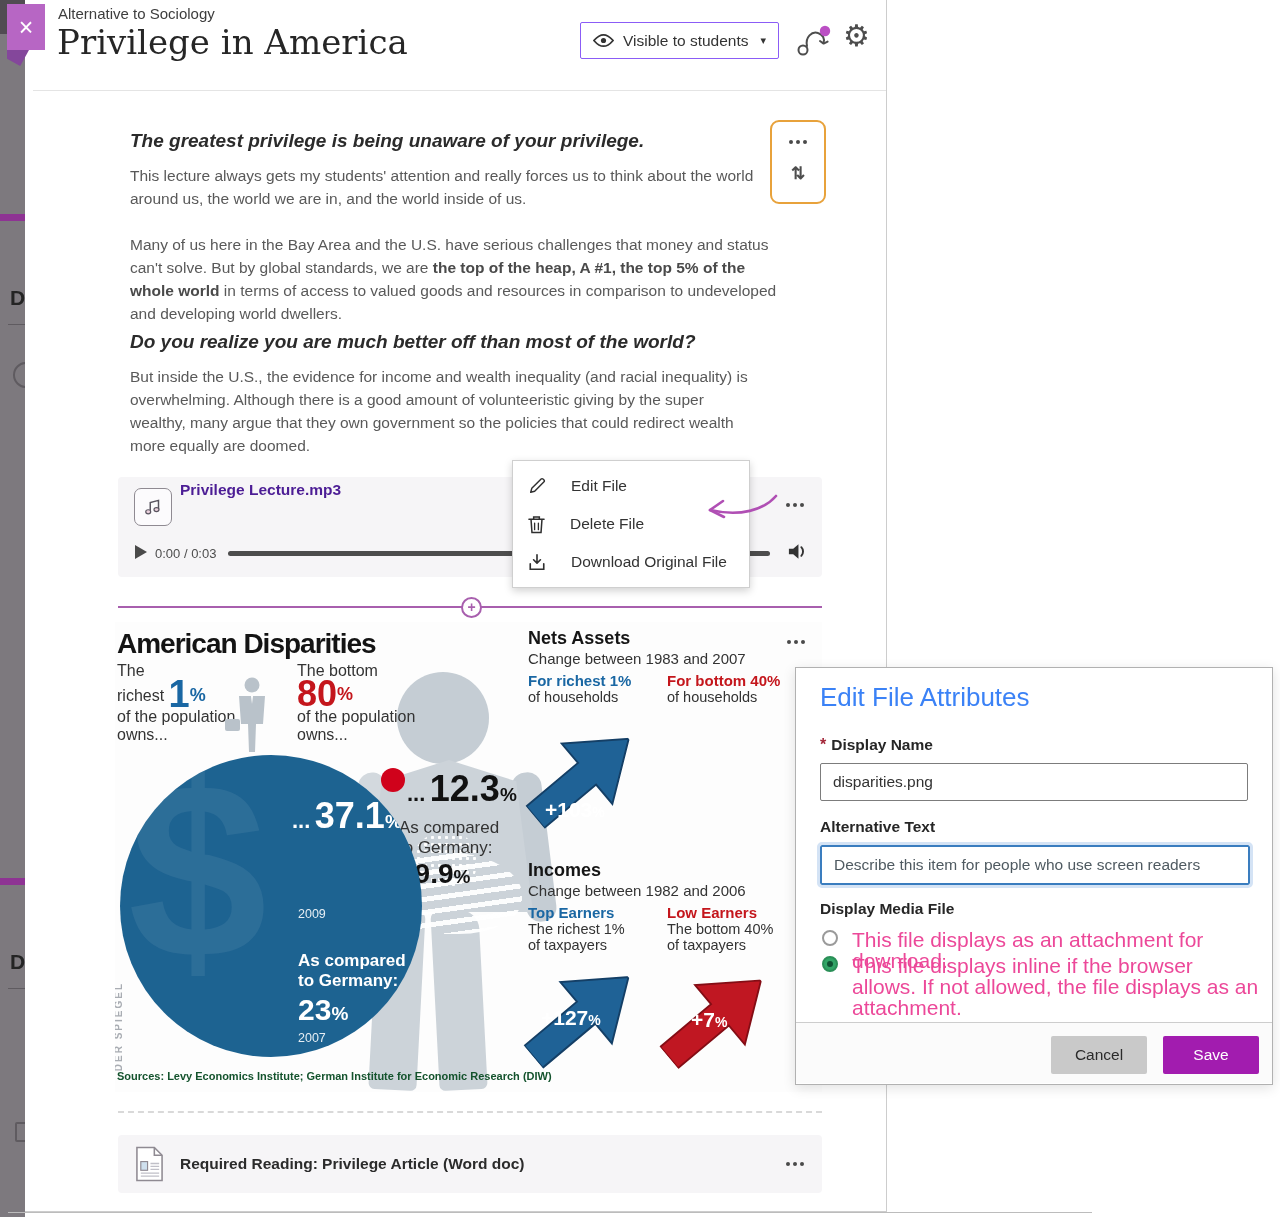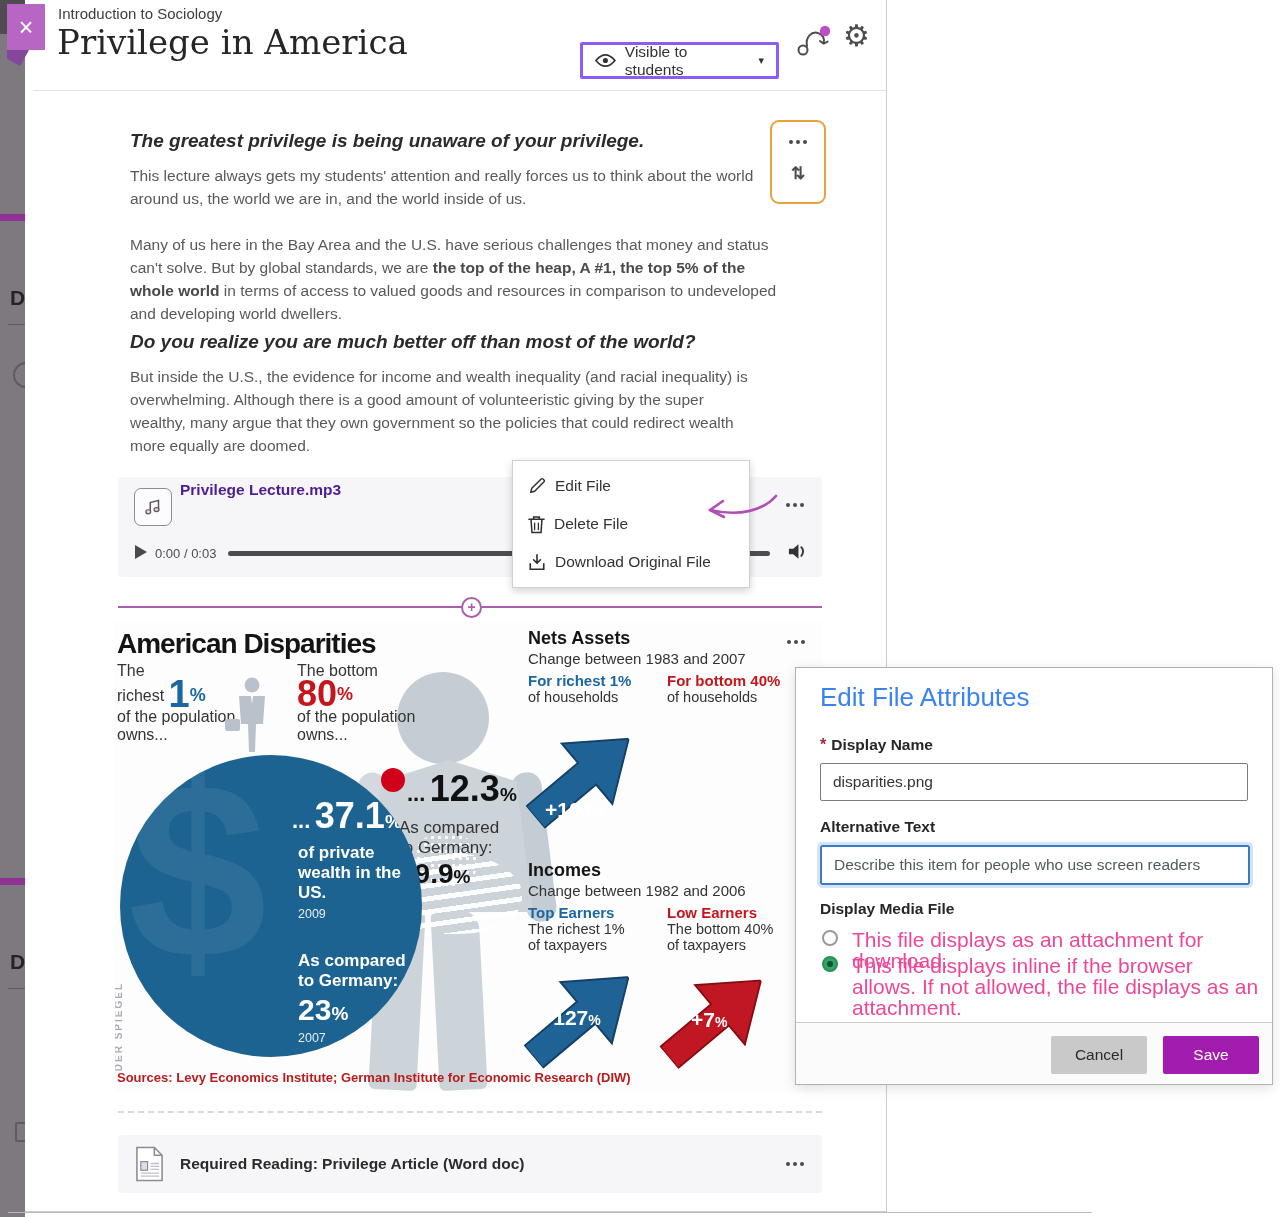--- a/index.html
+++ b/index.html
@@ -15,23 +15,23 @@
   .dim-circle{left:13px;width:22px;height:22px;border:2px solid #5f5b60;border-radius:50%;}
   .dim-square{left:15px;width:14px;height:16px;border:2px solid #5f5b60;border-radius:2px;}
   
   .panel{left:25px;top:0;width:861px;height:1211px;background:#fff;z-index:1;
          border-right:1px solid #cdcdcd;border-bottom:1px solid #cdcdcd;}
   .hdr-border{left:8px;top:90px;width:853px;height:1px;background:#e4e4e4;}
   .breadcrumb{left:33px;top:5px;font-size:15px;color:#3d3d3d;}
   .page-title{left:32px;top:22px;font-family:"DejaVu Serif","Liberation Serif",serif;
               font-size:34px;color:#262626;}
   
-  .vis-btn{left:555px;top:22px;width:199px;height:37px;border:3px solid #8b5cf6;border-radius:2px;
+  .vis-btn{left:555px;top:22px;width:199px;height:37px;border:1px solid #8b5cf6;border-radius:2px;
            background:#fff;display:flex;align-items:center;gap:9px;padding:0 12px;box-sizing:border-box;
-           font-size:15.5px;color:#333;cursor:pointer;margin-top:20px;}
+           font-size:15.5px;color:#333;cursor:pointer;}
   .vis-caret{margin-left:auto;font-size:11px;color:#333;}
   .hdr-icon{color:#4d4d4d;}
   .gear{left:818px;top:21px;font-size:30px;line-height:30px;}
   .dots{display:flex;gap:3px;align-items:center;}
   .dots i{width:4px;height:4px;border-radius:50%;background:#4a4a4a;}
   
   .h-lecture{font-size:19px;font-weight:bold;color:#2b2b2b;font-style:italic;}
   .para{font-size:15.5px;line-height:23px;color:#595959;}
   .para b{color:#4a4a4a;}
   
@@ -47,21 +47,21 @@
             border-top:7px solid transparent;border-bottom:7px solid transparent;}
   .audio-time{left:37px;top:69px;font-size:13px;color:#4d4d4d;}
   .audio-track{left:110px;top:74px;width:542px;height:5px;background:#4d4d4d;border-radius:3px;}
   
   .p-divider{left:93px;top:606px;width:704px;height:2px;background:#a85fae;}
   .p-plus{left:436px;top:597px;width:17px;height:17px;border:2px solid #a85fae;border-radius:50%;
           background:#fff;color:#a85fae;font-size:14px;font-weight:bold;line-height:17px;text-align:center;}
   
   .ctx-menu{left:512px;top:460px;width:236px;background:#fff;border:1px solid #cfcfcf;z-index:4;
             box-shadow:0 3px 8px rgba(0,0,0,.18);padding:6px 0;}
-  .ctx-item{display:flex;align-items:center;gap:9px;height:38px;padding-left:15px;font-size:15.5px;color:#333;cursor:pointer;}
+  .ctx-item{display:flex;align-items:center;gap:25px;height:38px;padding-left:15px;font-size:15.5px;color:#333;cursor:pointer;}
   
   .anno{z-index:5;}
   
   .ig{left:90px;top:622px;width:707px;height:470px;background:#fdfdfd;overflow:hidden;}
   .ig *{line-height:normal;}
   .ig-title{left:2px;top:6px;font-size:28px;font-weight:bold;color:#141414;letter-spacing:-1px;}
   .ig-small{font-size:16px;color:#333;}
   .big-blue{font-size:38px;font-weight:bold;color:#1a67a3;line-height:28px;vertical-align:-6px;}
   .big-red{font-size:36px;font-weight:bold;color:#c4161c;line-height:28px;vertical-align:-6px;}
   .pct-b{font-size:18px;font-weight:bold;color:#1a67a3;}
@@ -89,21 +89,21 @@
   .ig-c-year{font-size:12.5px;color:#e6eef4;}
   .ig-h{font-size:18px;font-weight:bold;color:#151515;}
   .ig-sub{font-size:15px;color:#333;}
   .ig-lblue{font-size:15px;font-weight:bold;color:#1a67a3;}
   .ig-lred{font-size:15px;font-weight:bold;color:#c4161c;}
   .ig-lsub{font-size:14.5px;color:#333;}
   .arrow-label{position:absolute;color:#fff;font-weight:bold;font-size:21px;z-index:2;}
   .arrow-label .p{font-size:14px;}
   .ig-credit{left:-2px;top:360px;font-size:10px;font-weight:bold;color:#a9adb3;letter-spacing:2px;
              writing-mode:vertical-rl;transform:rotate(180deg);}
-  .ig-sources{left:2px;top:448px;font-size:13px;font-weight:bold;color:#b91c1c;z-index:3;}
+  .ig-sources{left:2px;top:448px;font-size:11px;font-weight:bold;color:#14532d;z-index:3;}
   
   .dash{left:93px;top:1111px;width:704px;border-top:2px dashed #d9d9d9;}
   .read-row{left:93px;top:1135px;width:704px;height:58px;background:#f6f5f7;border-radius:4px;}
   .read-label{left:62px;top:20px;font-size:15.5px;font-weight:bold;color:#2b2b2b;}
   
   .close-btn{left:7px;top:4px;width:38px;height:46px;background:#b766c4;z-index:6;display:flex;
              align-items:center;justify-content:center;color:#fff;font-size:25px;cursor:pointer;}
   .close-fold{left:7px;top:50px;width:22px;height:16px;background:#84479b;z-index:6;
               clip-path:polygon(0 0,100% 0,60% 100%,0 55%);}
   
@@ -144,21 +144,21 @@
     <div class="abs dim-line" style="top:988px;"></div>
     <div class="abs dim-square" style="top:1122px;"></div>
   </div>
 
   <div class="abs close-btn">
     <span>×</span>
   </div>
   <div class="abs close-fold"></div>
 
   <div class="abs panel">
-    <div class="abs breadcrumb">Introduction to Sociology</div>
+    <div class="abs breadcrumb">Alternative to Sociology</div>
     <div class="abs page-title">Privilege in America</div>
 
     <div class="abs vis-btn">
       <svg width="21" height="15" viewBox="0 0 22 14">
         <path d="M11 1 C5.5 1 1.8 6.2 1 7 c.8.8 4.5 6 10 6 s9.2-5.2 10-6 c-.8-.8-4.5-6-10-6 Z" fill="none" stroke="#333" stroke-width="1.8"></path>
         <circle cx="11" cy="7" r="2.7" fill="#333"></circle>
       </svg>
       <span>Visible to students</span>
       <span class="vis-caret">▾</span>
     </div>
@@ -266,21 +266,20 @@
         <div>As compared to Germany:</div>
         <div><span style="font-size:28px;font-weight:bold;color:#111;">19.9</span><span class="ig-pct">%</span></div>
       </div>
 
       <div class="abs ig-circle">
         <div class="abs ig-dollar">$</div>
         <div class="abs" style="left:172px;top:40px;">
           <span class="ig-ell w">...</span>
           <span class="ig-c-big">37.1</span><span class="ig-pct w" style="color:#fff;">%</span>
         </div>
-        <div class="abs ig-c-label" style="left:178px;top:88px;width:110px;">of private wealth in the US.</div>
         <div class="abs ig-c-year" style="left:178px;top:152px;">2009</div>
         <div class="abs ig-c-label" style="left:178px;top:196px;width:125px;">As compared to Germany:</div>
         <div class="abs" style="left:178px;top:238px;">
           <span style="font-size:30px;font-weight:bold;color:#fff;">23</span><span class="ig-pct" style="color:#fff;">%</span>
         </div>
         <div class="abs ig-c-year" style="left:178px;top:276px;">2007</div>
       </div>
 
       <div class="abs ig-h" style="left:413px;top:6px;">Nets Assets</div>
       <div class="abs ig-sub" style="left:413px;top:28px;">Change between 1983 and 2007</div>

